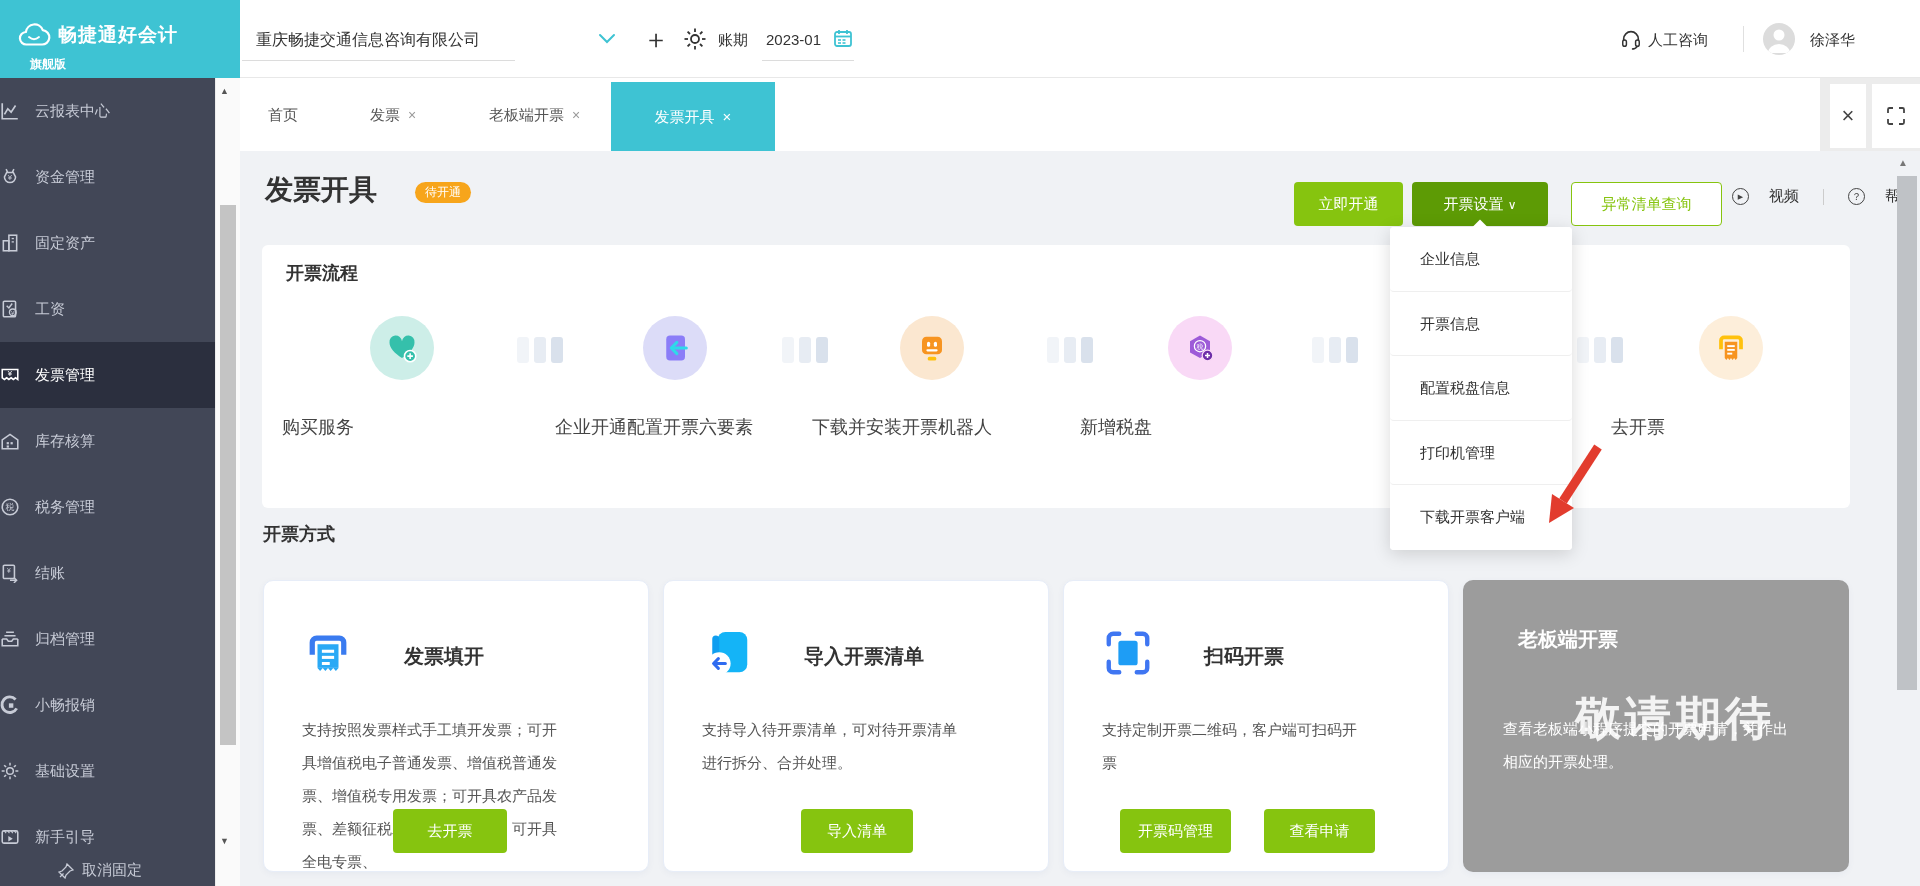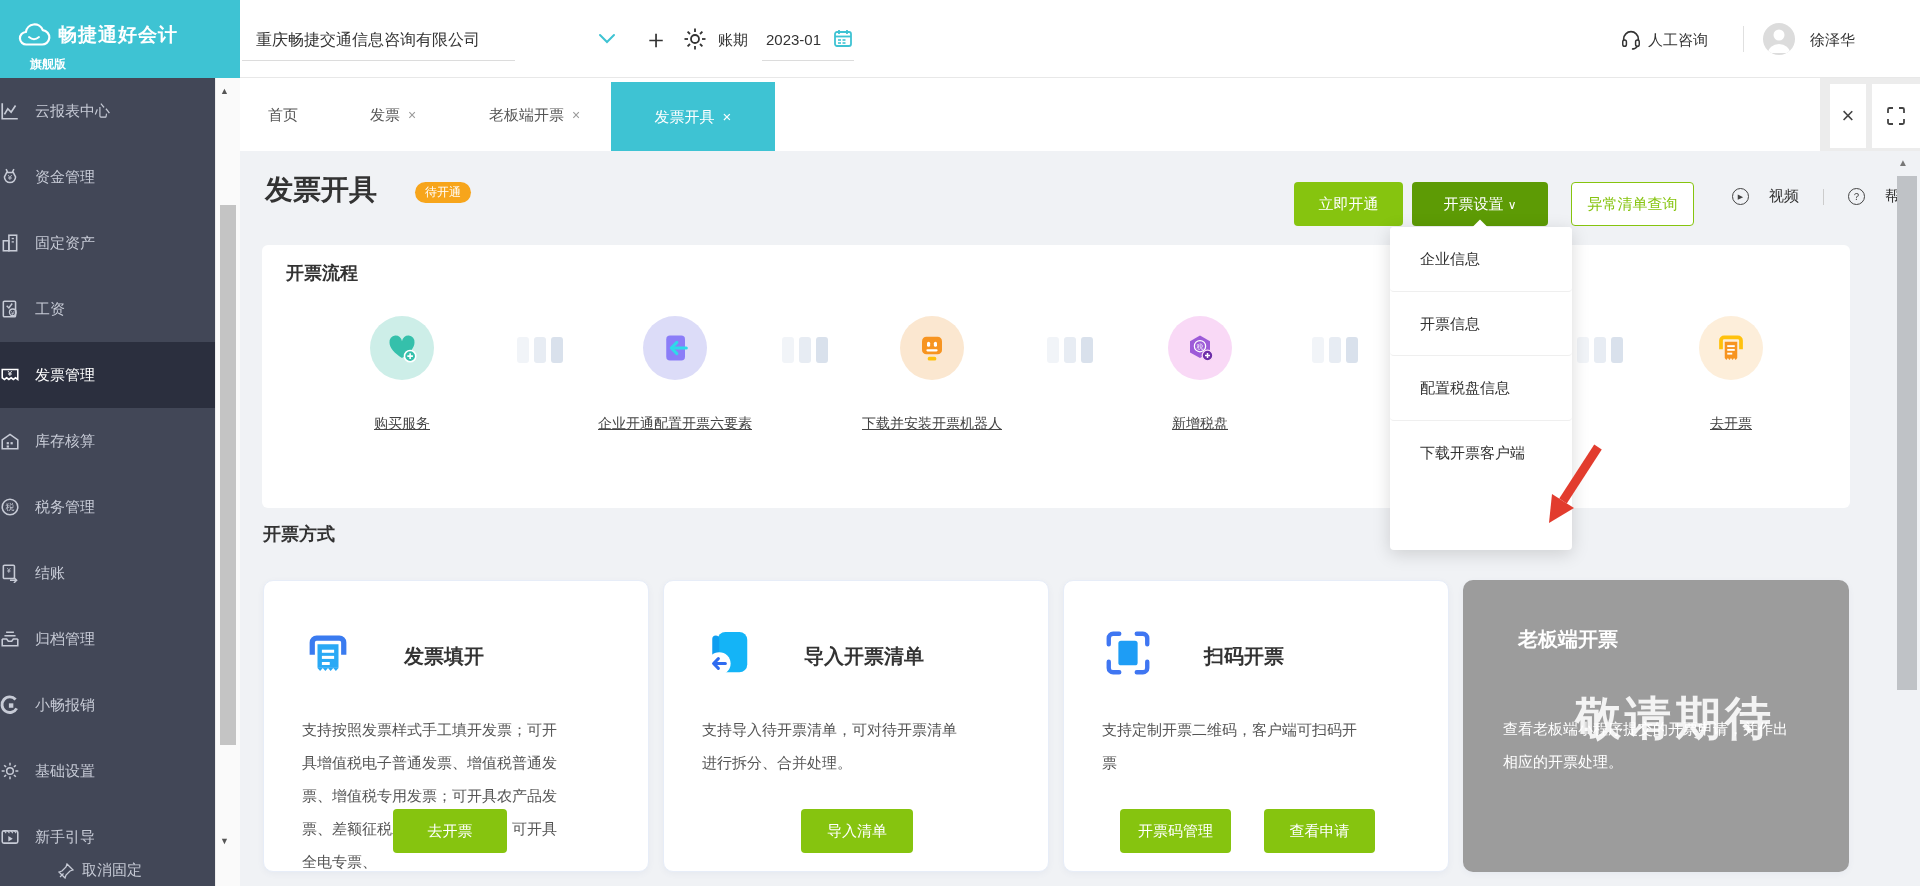--- a/index.html
+++ b/index.html
@@ -57,34 +57,34 @@
   
   #main { position:absolute; left:240px; top:151px; width:1680px; height:735px;
     background:#f0f2f5; z-index:5; }
   #page-title { position:absolute; left:25px; top:20px; font-size:28px; font-weight:bold; color:#333; }
   #status-badge { position:absolute; left:175px; top:31px; height:21px; padding:0 10px;
     background:#f7a51b; border-radius:11px; color:#fff; font-size:12px; line-height:21px; }
   .btn { position:absolute; top:31px; height:44px; border:none; border-radius:4px;
     color:#fff; font-size:15px; cursor:pointer; font-family:inherit; }
   #btn-activate { left:1054px; width:109px; background:#86c40f; }
   #btn-settings { left:1172px; width:136px; background:#5d9b05; }
-  #btn-abnormal { left:1331px; width:123px; background:#fff; border:1px solid #86c40f; color:#86c40f; }
+  #btn-abnormal { left:1331px; width:151px; background:#fff; border:1px solid #86c40f; color:#86c40f; }
   #video-help { position:absolute; left:1492px; top:36px; font-size:15px; color:#333;
     display:flex; align-items:center; gap:20px; }
   .vh-divider { width:1px; height:16px; background:#ccc; margin:0 4px; }
   .circle-ic { width:17px; height:17px; border:1.4px solid #444; border-radius:50%;
     display:inline-flex; align-items:center; justify-content:center; font-size:10px; color:#444; }
 
   
   #flow-panel { position:absolute; left:22px; top:94px; width:1588px; height:263px;
     background:#fff; border-radius:6px; }
   #flow-heading { position:absolute; left:24px; top:16px; font-size:18px; font-weight:bold; color:#333; }
   .flow-icon { position:absolute; top:71px; width:64px; height:64px; border-radius:50%;
     display:flex; align-items:center; justify-content:center; }
-  .flow-label { position:absolute; top:170px; width:240px; text-align:center; font-size:14px; color:#444;text-decoration:underline; }
+  .flow-label { position:absolute; top:170px; width:240px; font-size:18px; color:#444; }
   .chev { position:absolute; top:92px; display:flex; gap:5px; }
   .chev i { width:12px; height:26px; border-radius:3px; background:#d7dfeb; }
   .chev i:nth-child(1){ opacity:.35; } .chev i:nth-child(2){ opacity:.6; } .chev i:nth-child(3){ opacity:.95; }
 
   
   #methods-heading { position:absolute; left:23px; top:371px; font-size:18px; font-weight:bold; color:#333; }
   .card { position:absolute; top:429px; width:386px; height:292px; background:#fff;
     border:1px solid #e7edf8; border-radius:10px; box-shadow:0 2px 6px rgba(80,110,160,.06); }
   .card-icon { position:absolute; left:36px; top:44px; }
   .card-title { position:absolute; left:140px; top:62px; font-size:20px; font-weight:bold; color:#333; }
@@ -477,20 +477,21 @@
     <div class="card-title">老板端开票</div>
     <div class="card-desc">查看老板端小程序提交的开票申请，并作出相应的开票处理。</div>
     <div id="boss-watermark">敬请期待</div>
   </div>
 
   <div id="settings-menu">
     <div id="menu-caret"></div>
     <div class="menu-item">企业信息</div>
     <div class="menu-item">开票信息</div>
     <div class="menu-item">配置税盘信息</div>
+    <div class="menu-item">打印机管理</div>
     <div class="menu-item">下载开票客户端</div>
   </div>
 
   <svg id="red-arrow" viewBox="0 0 100 110">
     <path d="M78 17 L43 71" stroke="#e23c2e" stroke-width="9"></path>
     <polygon points="29,93 54,78 32,64" fill="#e23c2e"></polygon>
   </svg>
 
   <span id="main-scroll-up">▲</span>
   <div id="main-thumb"></div>

